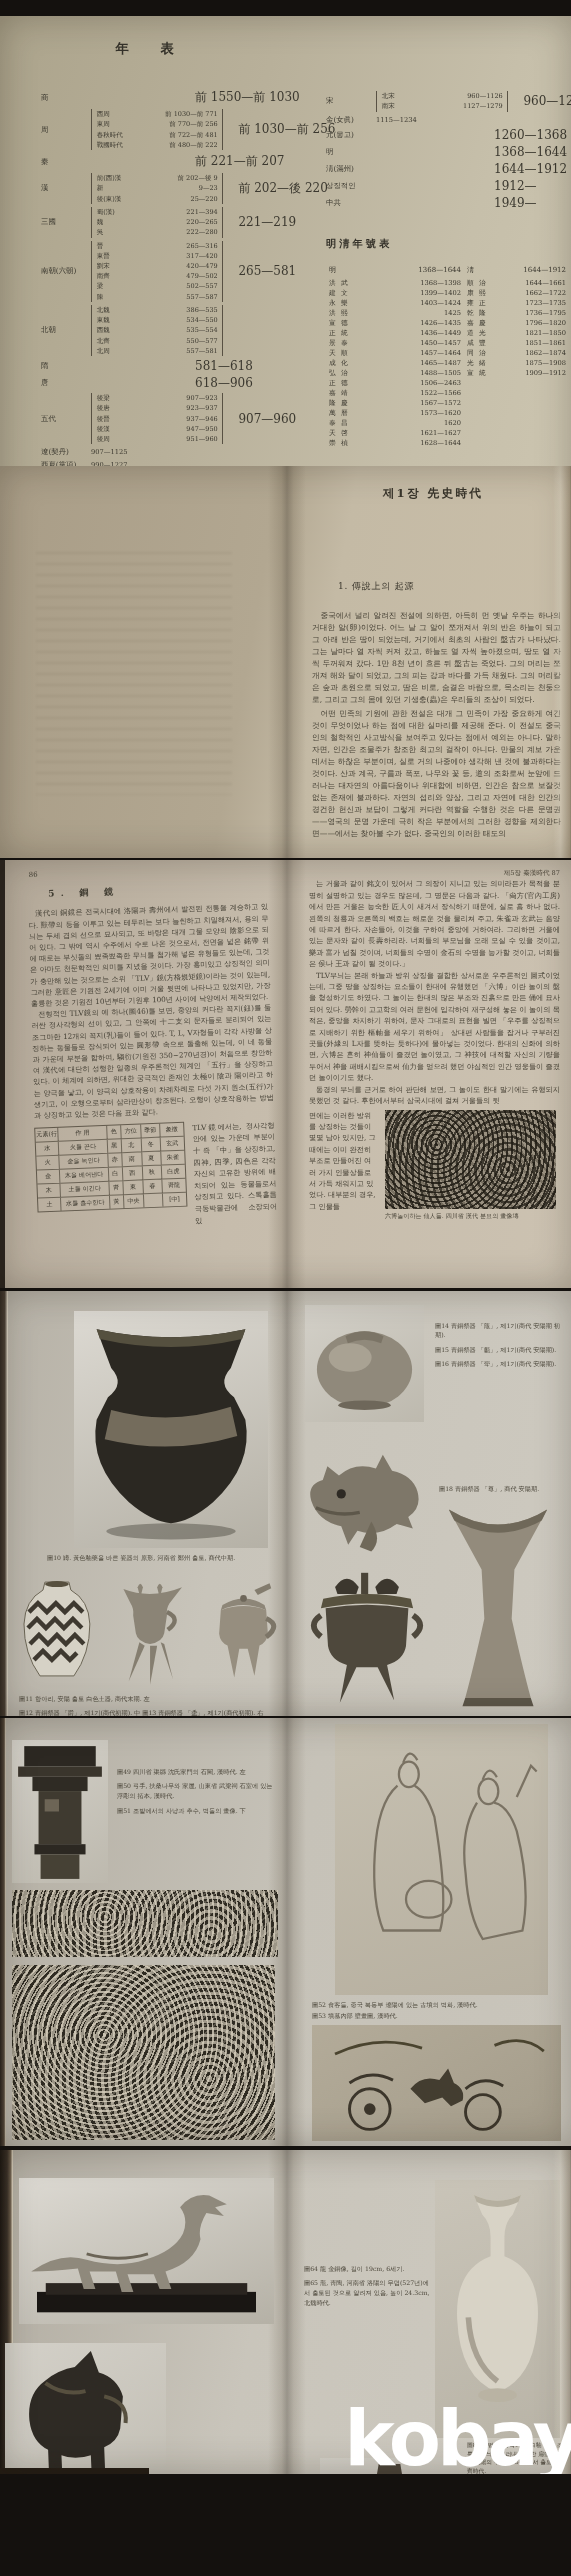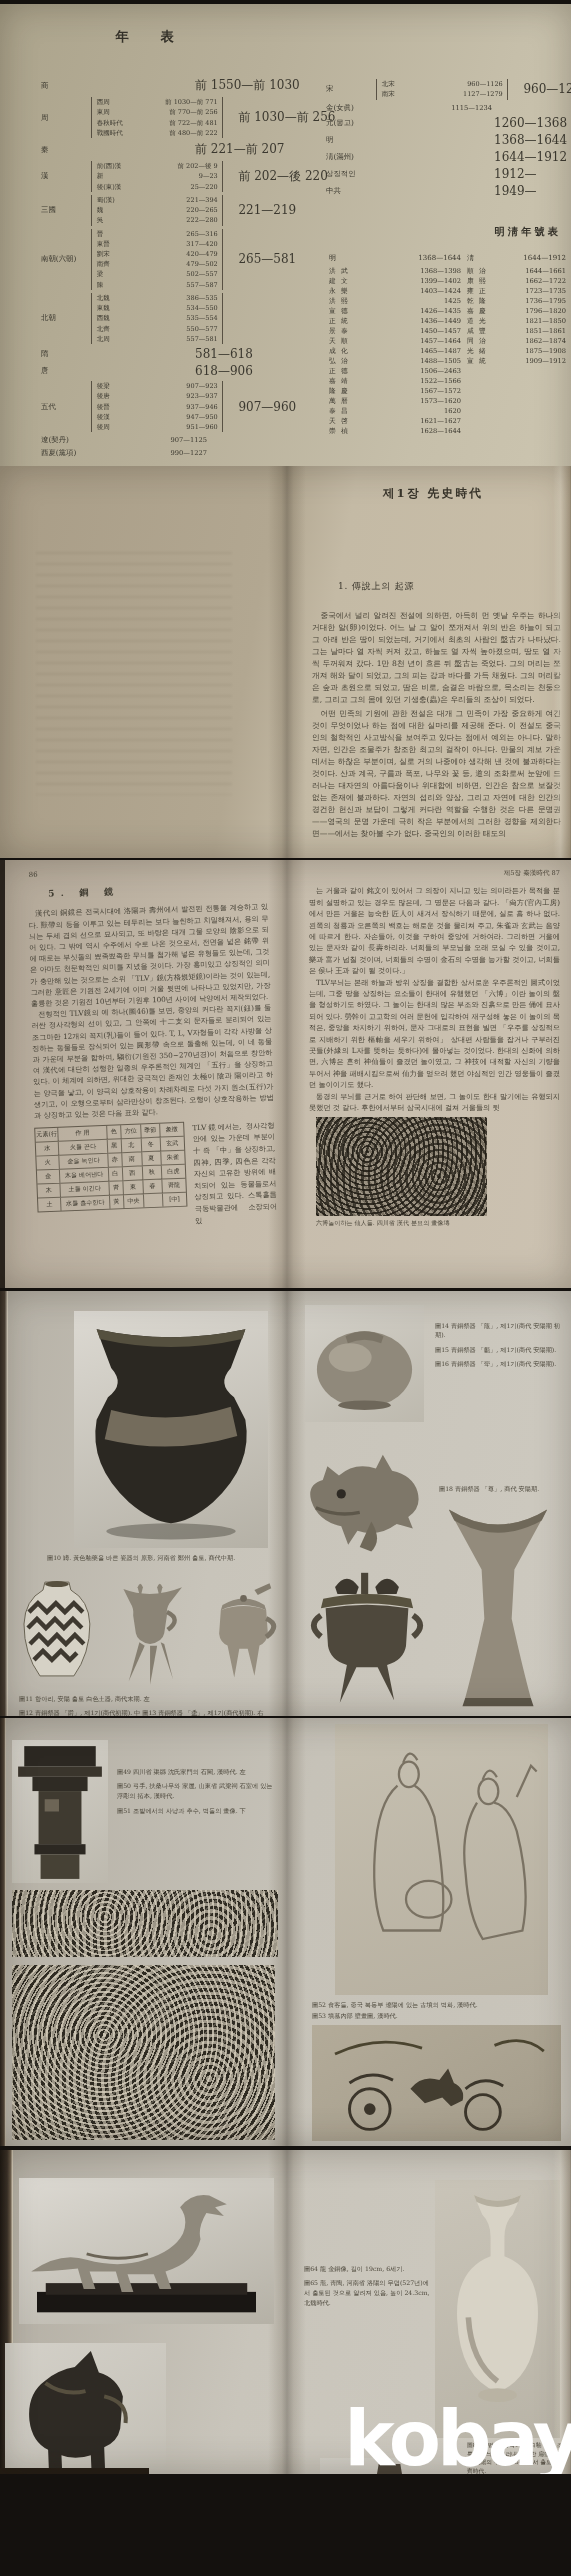--- a/index.html
+++ b/index.html
@@ -1,19 +1,19 @@
 <!DOCTYPE html>
 <html style="font-size:12.5px"><head>
 <meta charset="utf-8">
 <style>
 *{box-sizing:border-box;margin:0;padding:0}
 html,body{width:572px}
 body{height:2576px;position:relative;background:#14110e;font-family:"DejaVu Sans",sans-serif;color:#3f3b32;overflow:hidden}
 .ph{position:absolute;left:0;width:572px;overflow:hidden}
-#s1{top:4px;height:505px;background:linear-gradient(105deg,#aca48c,#b8b09a 40%,#c6bfaa 75%,#ccc5b0)}
+#s1{top:16px;height:505px;background:linear-gradient(105deg,#aca48c,#b8b09a 40%,#c6bfaa 75%,#ccc5b0)}
 #s2{top:466px;height:392px;background:linear-gradient(100deg,#a99d87,#b2a791 44%,#c4baa5 56%,#cabfa9)}
 #s3{top:860px;height:428px;background:linear-gradient(100deg,#b3a898,#c6bcac 45%,#ccc2b1)}
 #s4{top:1291px;height:425px;background:linear-gradient(100deg,#b6b1a6,#c8c4ba 40%,#cdc9bf)}
 #s5{top:1718px;height:428px;background:linear-gradient(100deg,#b5b0a5,#c6c2b8 50%,#c9c5bb)}
 #s6{top:2150px;height:324px;background:linear-gradient(100deg,#b2ada2,#c9c5bb 45%,#cdc9bf)}
 .vig{position:absolute;inset:0;box-shadow:inset 0 0 36px rgba(28,22,12,.28);pointer-events:none}
 .gutter{position:absolute;left:268px;top:0;width:38px;height:100%;background:linear-gradient(90deg,transparent,rgba(70,58,40,.18) 35%,rgba(40,32,22,.30) 50%,rgba(70,58,40,.16) 68%,transparent)}
 .ledge{position:absolute;left:0;top:0;bottom:0}
 .pstack{position:absolute;right:0;top:0;bottom:0;width:19px;background:linear-gradient(90deg,transparent,rgba(248,242,226,.30) 40%,rgba(120,100,70,.28) 88%,rgba(60,48,32,.45))}
 .serif{font-family:"DejaVu Serif",serif}
@@ -21,26 +21,26 @@
 .y-title{position:absolute;left:15.7px;top:23.5px;width:258px;text-align:center;font-size:13.3px;font-weight:bold;color:#35322a;word-spacing:27px}
 .chrono{position:absolute;left:41px;top:70px;width:235px}
 .chrono2{position:absolute;left:326px;top:72px;width:235px}
 .cb{display:flex;align-items:center;margin:3.1px 0;color:#3b382f}
 .cb-dyn{flex:none;width:50px;font-size:7.4px;white-space:nowrap}
 .cb-subs{flex:none;display:flex;flex-direction:column;border-left:0.8px solid rgba(70,64,52,.85);border-right:0.8px solid rgba(70,64,52,.85);padding:0 4.7px;margin-right:15px}
 .cb-subs:empty{display:none}
 .cb-sub{display:flex;font-size:6.5px;line-height:10.2px;white-space:nowrap}
 .cb-sub .n{width:49px}
 .cb-sub .d{width:72px;text-align:right}
-.cb-mid{flex:none;width:116px;text-align:right;font-size:6.7px;white-space:nowrap}
+.cb-mid{flex:none;width:116px;text-align:left;font-size:6.7px;white-space:nowrap}
 .cb-mid:empty{display:none}
 .cb-right{margin-left:auto;flex:none;width:81px;font-size:12px;white-space:nowrap}
 .cb-right:empty{display:none}
 .chrono2 .cb-right{width:67px}
-.era-title{position:absolute;left:326px;top:221px;width:235px;text-align:right;font-size:10.2px;font-weight:bold;letter-spacing:3.1px;color:#35322a}
+.era-title{position:absolute;left:326px;top:221px;width:235px;text-align:left;font-size:10.2px;font-weight:bold;letter-spacing:3.1px;color:#35322a}
 .era-col{position:absolute;top:249px;font-size:6.7px;color:#3b382f}
 #era-ming{left:329px;width:132px}
 #era-qing{left:467px;width:99px}
 .era-h{display:flex;justify-content:space-between;line-height:11px;margin-bottom:1.6px;font-size:7px}
 .era-row{display:flex;justify-content:space-between;line-height:10px;white-space:nowrap}
 .era-row span:first-child{letter-spacing:1.6px}
 
 .ghost{position:absolute;left:36px;top:86px;width:196px;height:243px;opacity:.07;background:repeating-linear-gradient(180deg,#40392b 0 1.6px,transparent 1.6px 11px);filter:blur(0.8px)}
 .ch-title{position:absolute;left:307px;top:20.4px;width:252px;text-align:center;font-size:11.7px;font-weight:bold;letter-spacing:2.3px;color:#39352b}
 .sec-title{position:absolute;left:338px;top:114px;font-size:9px;font-weight:normal;letter-spacing:0.8px;color:#3b372d}
@@ -58,21 +58,21 @@
 .fe-head span,.fe-r span{border-right:0.8px solid rgba(75,68,55,.7);border-bottom:0.8px solid rgba(75,68,55,.7);padding:2px 0.8px;text-align:center;overflow:hidden;white-space:nowrap}
 .fe-head span:nth-child(1),.fe-r span:nth-child(1){width:23.5px}
 .fe-head span:nth-child(2),.fe-r span:nth-child(2){width:49px}
 .fe-head span:nth-child(3),.fe-r span:nth-child(3){width:14px}
 .fe-head span:nth-child(4),.fe-r span:nth-child(4){width:20.4px}
 .fe-head span:nth-child(5),.fe-r span:nth-child(5){width:19px}
 .fe-head span:nth-child(6),.fe-r span:nth-child(6){width:23.5px;border-right:none}
 .fe .fe-r:last-child span{border-bottom:none}
 .side{margin-left:7.8px;font-size:7.2px;line-height:11.6px;text-align:justify}
 .s3-right{position:absolute;left:309px;top:9.4px;width:251px;color:#464135}
-.s3-rh{text-align:right;font-size:6.6px;margin-bottom:7px;color:#514b3e}
+.s3-rh{text-align:right;font-size:6.6px;color:#514b3e}
 .s3-rp{font-size:7.2px;line-height:11.4px;text-align:justify;text-indent:7px}
 .s3-flex{display:flex;margin-top:3.1px}
 .s3-nar{flex:none;width:69px;font-size:7.2px;line-height:11.4px}
 .s3-fig{flex:none;margin-left:7px;width:171px}
 .rub{background-color:#9a9181;background-image:repeating-radial-gradient(circle at 30% 35%,rgba(32,28,20,.85) 0 1.6px,transparent 1.6px 4.7px),repeating-radial-gradient(circle at 72% 60%,rgba(32,28,20,.72) 0 2.3px,transparent 2.3px 6.3px),repeating-linear-gradient(47deg,rgba(46,40,28,.32) 0 2.3px,transparent 2.3px 5.5px)}
 .rub2{background-color:#2f2b22;background-image:repeating-radial-gradient(circle at 35% 40%,rgba(214,206,188,.8) 0 1.6px,transparent 1.6px 4.7px),repeating-radial-gradient(circle at 75% 65%,rgba(214,206,188,.65) 0 3.1px,transparent 3.1px 7px),repeating-linear-gradient(-40deg,rgba(220,212,192,.25) 0 1.6px,transparent 1.6px 6.3px)}
 .figcap{font-size:6.1px;margin-top:3.1px;color:#4b463a;line-height:8.6px}
 
 .plate{position:absolute;display:flex;align-items:flex-end;justify-content:center}
 .plate svg{width:100%;height:100%}
@@ -501,20 +501,21 @@
       </div>
       <div class="side">TLV鏡에서는, 정사각형 안에 있는 가운데 부분이 十 즉 「中」을 상징하고, 四神, 四季, 四色은 각각 자신의 고유한 방위에 배치되어 있는 동물들로서 상징되고 있다. 스톡홀름 극동박물관에 소장되어 있</div>
     </div>
   </div>
   <div class="s3-right">
     <div class="s3-rh">제5장  秦漢時代  87</div>
     <p class="s3-rp">는 거울과 같이 銘文이 있어서 그 의장이 지니고 있는 의미라든가 목적을 분명히 설명하고 있는 경우도 많은데, 그 명문은 다음과 같다. 「尙方(官內工房)에서 만든 거울은 능숙한 匠人이 새겨서 장식하기 때문에, 실로 흠 하나 없다. 왼쪽의 청룡과 오른쪽의 백호는 해로운 것을 물리쳐 주고, 朱雀과 玄武는 음양에 따르게 한다. 자손들아, 이것을 구하여 중앙에 거하여라. 그리하면 거울에 있는 문자와 같이 長壽하리라. 너희들의 부모님을 오래 모실 수 있을 것이고, 樂과 富가 넘칠 것이며, 너희들의 수명이 金石의 수명을 능가할 것이고, 너희들은 侯나 王과 같이 될 것이다.」</p>
     <p class="s3-rp">TLV무늬는 본래 하늘과 방위 상징을 결합한 상서로운 우주론적인 圖式이었는데, 그중 땅을 상징하는 요소들이 한대에 유행했던 「六博」이란 놀이의 盤을 형성하기도 하였다. 그 놀이는 한대의 많은 부조와 진흙으로 만든 俑에 묘사되어 있다. 勞幹이 고고학의 여러 문헌에 입각하여 재구성해 놓은 이 놀이의 목적은, 중앙을 차지하기 위하여, 문자 그대로의 표현을 빌면 「우주를 상징적으로 지배하기 위한 樞軸을 세우기 위하여」 상대편 사람들을 잡거나 구부러진 곳들(外緣의 L자를 뜻하는 듯하다)에 몰아넣는 것이었다. 한대의 신화에 의하면, 六博은 흔히 神仙들이 즐겼던 놀이였고, 그 神技에 대적할 자신의 기량을 두어서 神을 패배시킴으로써 仙力을 얻으려 했던 야심적인 인간 영웅들이 즐겼던 놀이이기도 했다.</p>
     <p class="s3-rp">동경의 무늬를 근거로 하여 판단해 보면, 그 놀이도 한대 말기에는 유행되지 못했던 것 같다. 후한에서부터 삼국시대에 걸쳐 거울들의 뒷</p>
     <div class="s3-flex">
+      <div class="s3-nar">면에는 이러한 방위를 상징하는 것들이 몇몇 남아 있지만, 그때에는 이미 완전히 부조로 만들어진 여러 가지 인물상들로서 가득 채워지고 있었다. 대부분의 경우, 그 인물들</div>
       <div class="s3-fig">
         <div class="rub" style="height:99px"></div>
         <div class="figcap">六博놀이하는 仙人들. 四川省 漢代 분묘의 畫像塼</div>
       </div>
     </div>
   </div>
   <div class="vig"></div>
 </section>
 
 <section class="ph" id="s4">

